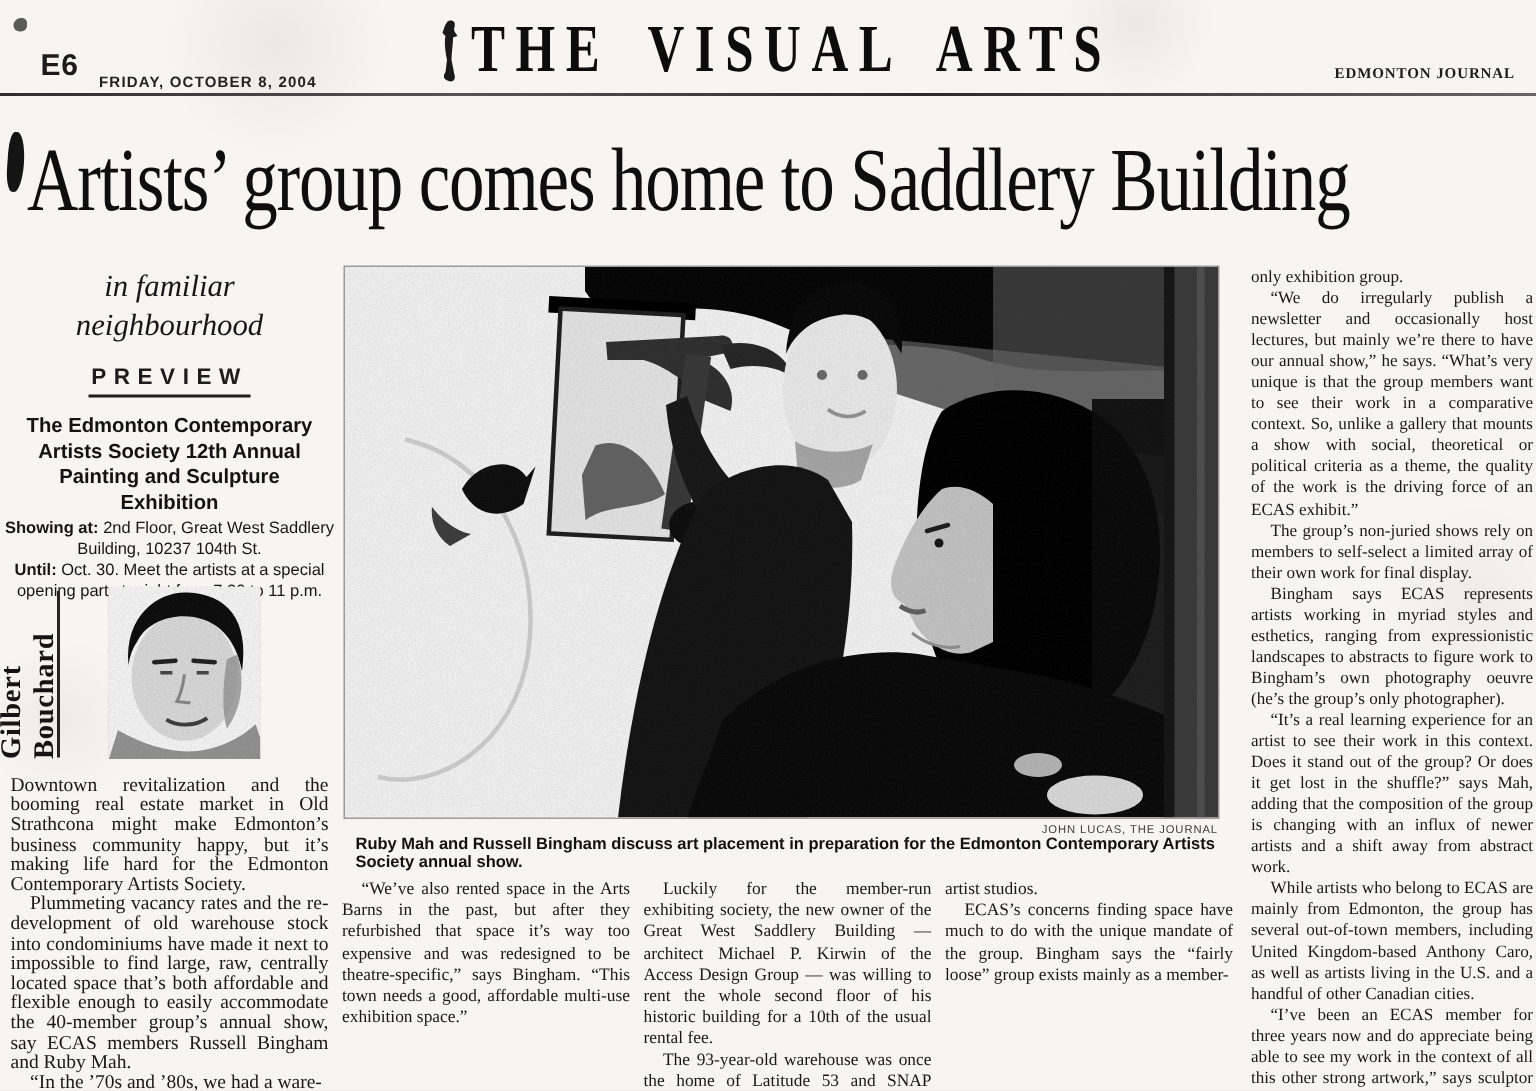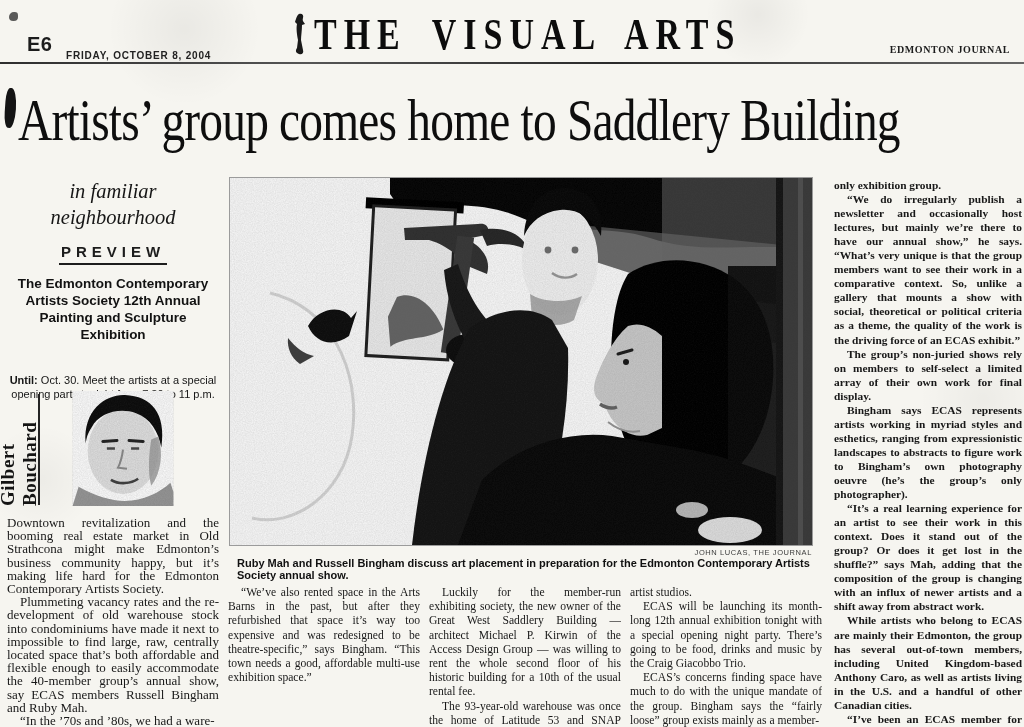--- a/index.html
+++ b/index.html
@@ -52,21 +52,21 @@
   .headshot { position: absolute; left: 72px; top: 391px; width: 102px; height: 115px; filter: grayscale(1) contrast(1.15); }
   
   .col { position: absolute; text-align: justify; color: #181818; }
   .col p { text-indent: 13px; }
   .col p.noindent { text-indent: 0; }
   .col-1 { left: 7px; top: 516px; width: 212px; height: 211px; font-size: 13px; line-height: 13.2px; overflow: hidden; }
   .col-row { top: 586px; height: 141px; font-size: 11.6px; line-height: 14.2px; overflow: hidden; }
   .col-2 { left: 228px; width: 192px; }
   .col-3 { left: 429px; width: 192px; }
   .col-4 { left: 630px; width: 192px; }
-  .col-5 { left: 834px; top: 178px; width: 188px; height: 549px; font-size: 11.4px; line-height: 14.05px; overflow: hidden; font-weight: bold; }
+  .col-5 { left: 834px; top: 178px; width: 188px; height: 549px; font-size: 11.4px; line-height: 14.05px; overflow: hidden; }
   
   .main-photo { position: absolute; left: 230px; top: 178px; width: 582px; height: 367px; filter: grayscale(1) contrast(1.2); outline: 1px solid #9a968f; }
   .photo-credit { position: absolute; left: 230px; top: 548px; width: 582px; text-align: right; font: 7.5px "Liberation Sans", sans-serif; letter-spacing: .6px; color: #3c3c3c; }
   .photo-caption { position: absolute; left: 237px; top: 557px; width: 582px; font: bold 11px "Liberation Sans", sans-serif; color: #111; }
 </style>
 </head>
 <body>
 
 <div class="page">
 
@@ -85,20 +85,21 @@
   <div class="ink-streak"></div>
   <h2 class="headline">Artists’ group comes home to Saddlery Building</h2>
 
   <div class="deck">
     <div>in familiar neighbourhood</div>
   </div>
   <div class="kicker-wrap">
     <span class="kicker">PREVIEW</span>
   </div>
   <div class="preview-title">The Edmonton Contemporary Artists Society 12th Annual Painting and Sculpture Exhibition</div>
+  <p class="listing listing-1"><b>Showing at:</b> <span>2nd Floor, Great West Saddlery Building, 10237 104th St.</span></p>
   <p class="listing listing-2"><b>Until:</b> <span>Oct. 30. Meet the artists at a special opening party tonight from 7:30 to 11 p.m.</span></p>
 
   <div class="byline-vertical">Gilbert Bouchard</div>
   <div class="byline-rule"></div>
   <svg class="headshot" viewBox="0 0 100 114">
     <defs>
       <filter id="grain" x="0" y="0" width="100%" height="100%">
         <feTurbulence type="fractalNoise" baseFrequency="0.9" numOctaves="2" result="n"></feTurbulence>
         <feColorMatrix in="n" type="matrix" values="0 0 0 0 0.1, 0 0 0 0 0.1, 0 0 0 0 0.1, 0 0 0 0.55 0"></feColorMatrix>
       </filter>
@@ -175,28 +176,27 @@
 
   <section class="col col-row col-2">
     <p>“We’ve also rented space in the Arts Barns in the past, but after they refurbished that space it’s way too expensive and was redesigned to be theatre-specific,” says Bingham. “This town needs a good, affordable multi-use exhibition space.”</p>
   </section>
   <section class="col col-row col-3">
     <p>Luckily for the member-run exhibiting society, the new owner of the Great West Saddlery Building — architect Michael P. Kirwin of the Access Design Group — was willing to rent the whole second floor of his historic building for a 10th of the usual rental fee.</p>
     <p>The 93-year-old warehouse was once the home of Latitude 53 and SNAP Galleries and hosts the core’s few remaining</p>
   </section>
   <section class="col col-row col-4">
     <p class="noindent">artist studios.</p>
-    <p>ECAS will be launching its month-long 12th annual exhibition tonight with a special opening night party. There’s going to be food, drinks and music by the Craig Giacobbo Trio.</p>
     <p>ECAS’s concerns finding space have much to do with the unique mandate of the group. Bingham says the “fairly loose” group exists mainly as a member-</p>
   </section>
 
   <section class="col col-5">
     <p class="noindent">only exhibition group.</p>
     <p>“We do irregularly publish a newsletter and occasionally host lectures, but mainly we’re there to have our annual show,” he says. “What’s very unique is that the group members want to see their work in a comparative context. So, unlike a gallery that mounts a show with social, theoretical or political criteria as a theme, the quality of the work is the driving force of an ECAS exhibit.”</p>
     <p>The group’s non-juried shows rely on members to self-select a limited array of their own work for final display.</p>
     <p>Bingham says ECAS represents artists working in myriad styles and esthetics, ranging from expressionistic landscapes to abstracts to figure work to Bingham’s own photography oeuvre (he’s the group’s only photographer).</p>
     <p>“It’s a real learning experience for an artist to see their work in this context. Does it stand out of the group? Or does it get lost in the shuffle?” says Mah, adding that the composition of the group is changing with an influx of newer artists and a shift away from abstract work.</p>
-    <p>While artists who belong to ECAS are mainly their Edmonton, the group has several out-of-town members, including United Kingdom-based Anthony Caro, as well as artists living in the U.S. and a handful of other Canadian cities.</p>
+    <p>While artists who belong to ECAS are mainly from Edmonton, the group has several out-of-town members, including United Kingdom-based Anthony Caro, as well as artists living in the U.S. and a handful of other Canadian cities.</p>
     <p>“I’ve been an ECAS member for three years now and do appreciate being able to see my work in the context of all this other strong artwork,” says sculptor Ryan McCourt.</p>
 
   </section>
 
 </div>
 
 </body></html>

